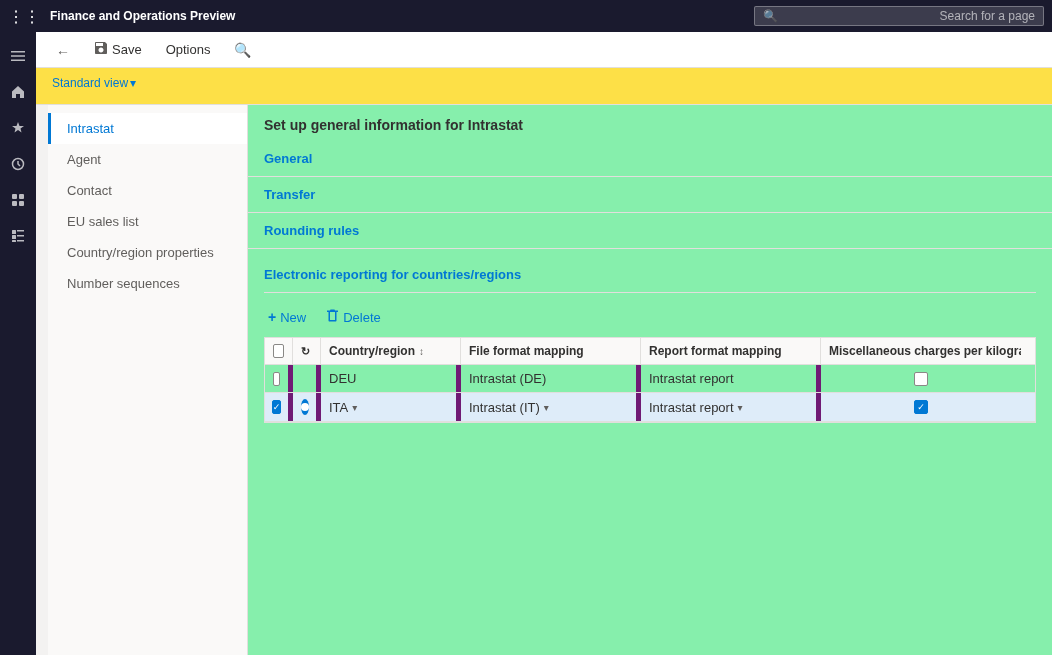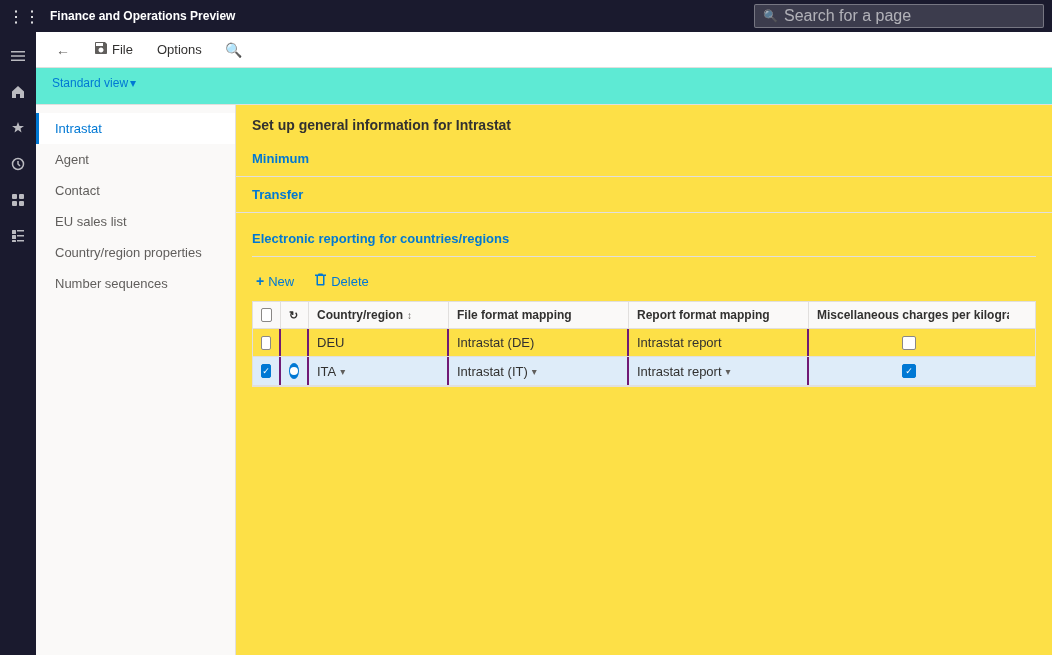--- a/index.html
+++ b/index.html
@@ -33,22 +33,23 @@
       align-items: center;
       padding: 2px 8px;
       gap: 6px;
       width: 290px;
     }
     .top-bar-search input {
       background: transparent;
       border: none;
       outline: none;
       color: rgba(255,255,255,0.8);
-      font-size: 16px;
+      font-size: 12px;
       width: 100%;
+      text-align: right;
     }
     .top-bar-search input::placeholder { color: rgba(255,255,255,0.6); }
     .search-icon-top { color: rgba(255,255,255,0.7); font-size: 12px; }
 
     
     .left-nav {
       position: fixed;
       top: 32px;
       left: 0;
       width: 36px;
@@ -103,25 +104,26 @@
       color: #323130;
       border-radius: 2px;
     }
     .toolbar-icon { font-size: 14px; color: #605e5c; }
 
     
     .content-area {
       display: flex;
       flex: 1;
       overflow: hidden;
+      padding-left: 12px;
     }
 
     
     .page-header {
-      background: #5eead4;
+      background: #fde047;
       padding: 8px 16px 12px 16px;
       border-bottom: 1px solid #e1dfdd;
     }
     .view-selector {
       font-size: 12px;
       color: #0078d4;
       cursor: pointer;
       display: flex;
       align-items: center;
       gap: 2px;
@@ -151,21 +153,21 @@
     .sidebar-item.active {
       color: #0078d4;
       border-left: 3px solid #0078d4;
       background: #fff;
       font-weight: 500;
     }
 
     
     .right-content {
       flex: 1;
-      background: #fde047;
+      background: #86efac;
       overflow-y: auto;
       display: flex;
       flex-direction: column;
     }
     .content-wrapper {
       flex: 1;
       overflow-y: auto;
     }
 
     .section-header {
@@ -240,21 +242,21 @@
       display: grid;
       grid-template-columns: 28px 28px 140px 180px 180px 200px;
       border-bottom: 1px solid #e1dfdd;
       cursor: pointer;
     }
     .grid-row.selected { background: #deecf9; }
     .grid-cell {
       padding: 6px 8px;
       font-size: 13px;
       color: #323130;
-      border-right: 2px solid #701a75;
+      border-right: 5px solid #701a75;
       display: flex;
       align-items: center;
       gap: 4px;
       overflow: hidden;
       white-space: nowrap;
     }
     .grid-cell:last-child { border-right: none; }
 
     .checkbox-cell {
       display: flex;
@@ -377,21 +379,21 @@
   <div class="toolbar">
     <button class="toolbar-btn">
       <span class="toolbar-icon">←</span>
     </button>
     <button class="toolbar-btn">
       <span class="toolbar-icon">
         <svg width="14" height="14" viewBox="0 0 14 14" fill="#605e5c">
             <path d="M11 1H2C1.45 1 1 1.45 1 2V12C1 12.55 1.45 13 2 13H12C12.55 13 13 12.55 13 12V3L11 1ZM7 11.5C5.62 11.5 4.5 10.38 4.5 9C4.5 7.62 5.62 6.5 7 6.5C8.38 6.5 9.5 7.62 9.5 9C9.5 10.38 8.38 11.5 7 11.5ZM9 5H2V2H9V5Z"></path>
           </svg>
       </span>
-      <span>File</span>
+      <span>Save</span>
     </button>
     <button class="toolbar-btn">
       <span>Options</span>
     </button>
     <button class="toolbar-btn">
       <span class="toolbar-icon">🔍</span>
     </button>
   </div>
 
   <div class="page-header">
@@ -422,24 +424,27 @@
       <div class="sidebar-item">
         <span>Number sequences</span>
       </div>
     </div>
 
     <div class="right-content">
       <div class="content-wrapper">
         <div class="intrastat-title">Set up general information for Intrastat</div>
 
         <div class="section-header">
-          <span>Minimum</span>
+          <span>General</span>
         </div>
         <div class="section-header">
           <span>Transfer</span>
+        </div>
+        <div class="section-header">
+          <span>Rounding rules</span>
         </div>
 
         <div class="er-section">
           <div class="section-header" style="padding-left:0; border-bottom: 1px solid #e1dfdd; margin-bottom: 8px;">
             <span>Electronic reporting for countries/regions</span>
           </div>
 
           <div class="table-toolbar">
             <button class="table-toolbar-btn">
               <span style="font-size:14px; font-weight:bold;">+</span>

